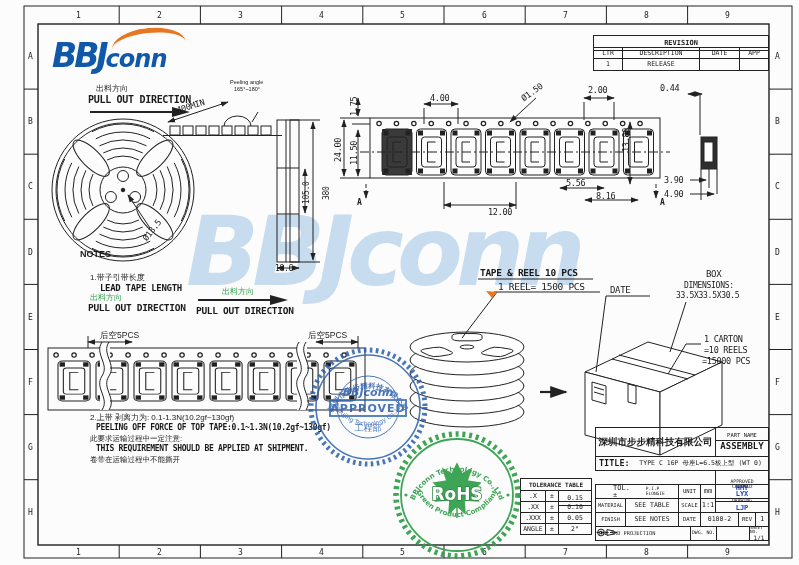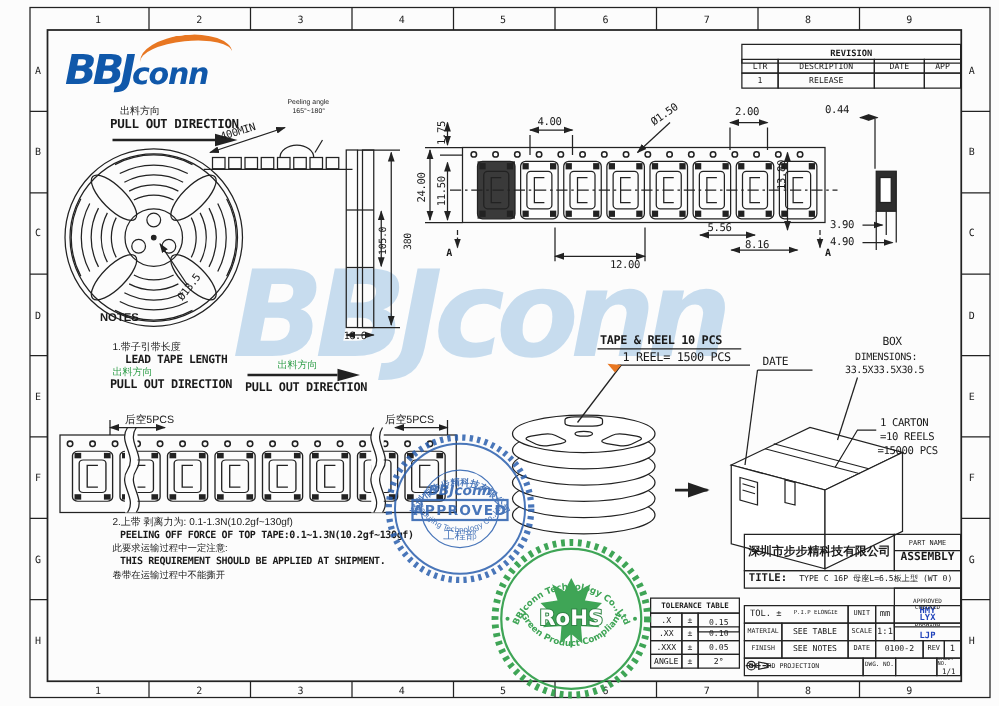--- a/index.html
+++ b/index.html
@@ -352,21 +352,21 @@
     <div class="cell" style="left:0;top:29px;width:174px;height:15px;justify-content:flex-start;padding-left:3px">
       <span class="b" style="font-size:8.5px">TITLE:</span>&nbsp;
       <span style="font-size:6.5px">TYPE C 16P 母座L=6.5板上型 (WT 0)</span>
     </div>
     <div class="cell" style="left:120px;top:43px;width:54px;height:32px">
       <div class="stack">
         <span style="font-size:4.8px">APPROVED</span>
         <span class="b blu" style="font-size:7px">HMY</span>
       </div>
     </div>
-    <div class="cell" style="left:0;top:57px;width:84px;height:15px;justify-content:flex-start;padding-left:4px">
+    <div class="cell" style="left:0;top:57px;width:84px;height:15px;justify-content:flex-start;padding-left:17px">
       <span style="font-size:7px">TOL. ±</span>&nbsp;
       <span style="font-size:4.5px">P.I.P ELONGIE</span>
     </div>
     <div class="cell" style="left:83px;top:57px;width:23px;height:15px;font-size:5.5px">UNIT</div>
     <div class="cell" style="left:105px;top:57px;width:16px;height:15px;font-size:7px">mm</div>
     <div class="cell" style="left:120px;top:57px;width:54px;height:15px">
       <div class="stack">
         <span style="font-size:4.8px">CHECKED</span>
         <span class="b blu" style="font-size:7px">LYX</span>
       </div>

